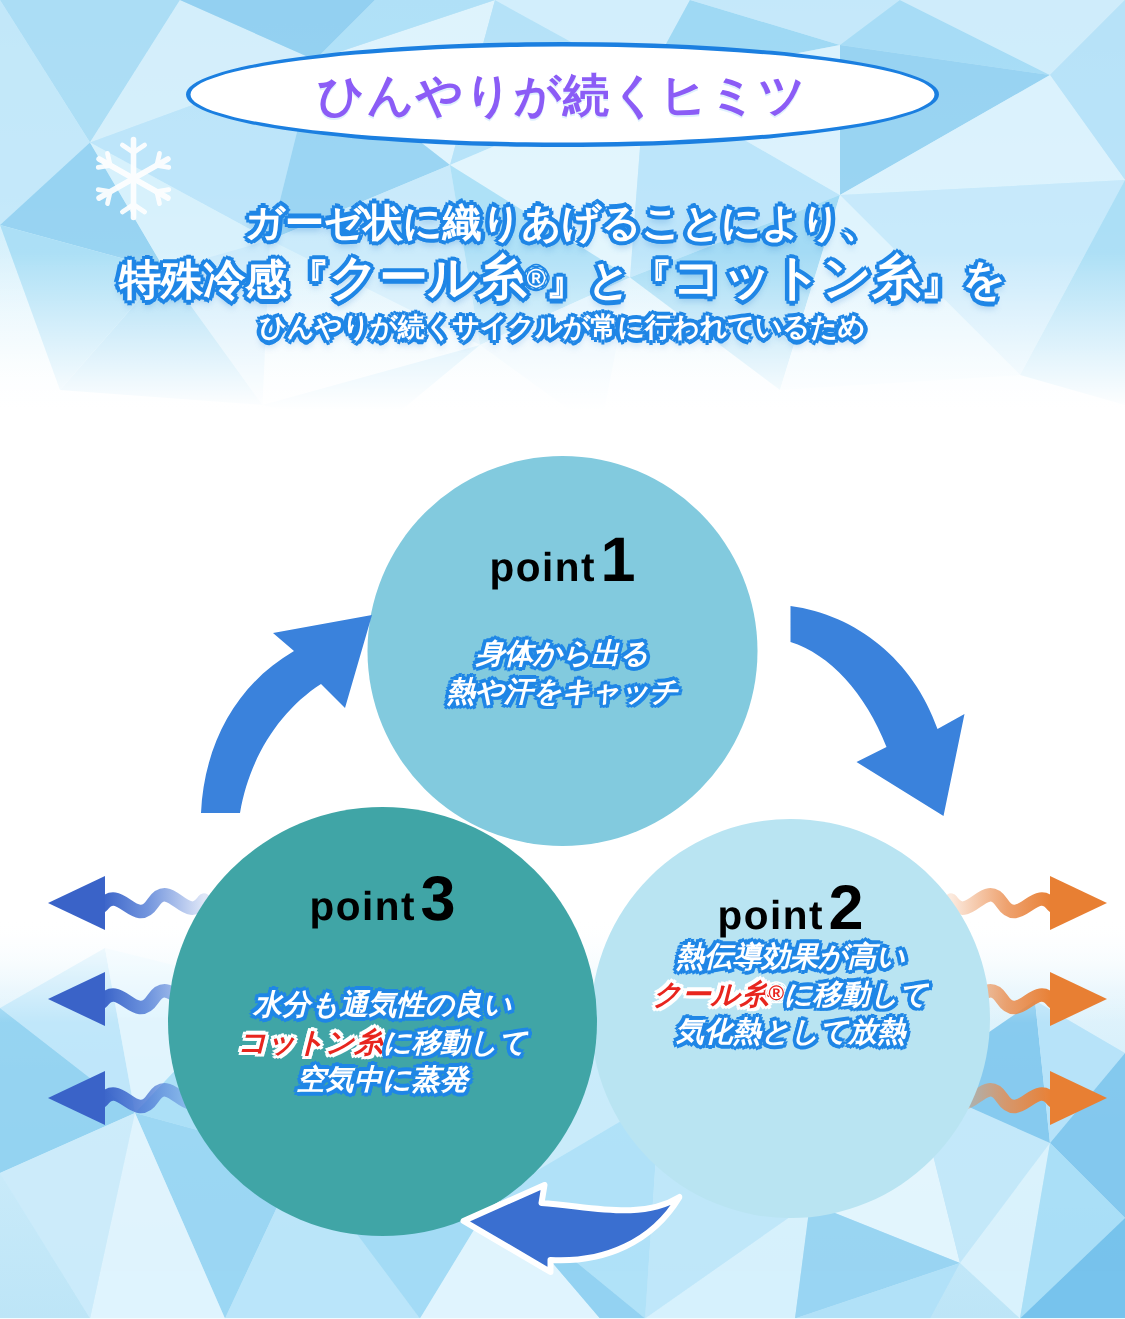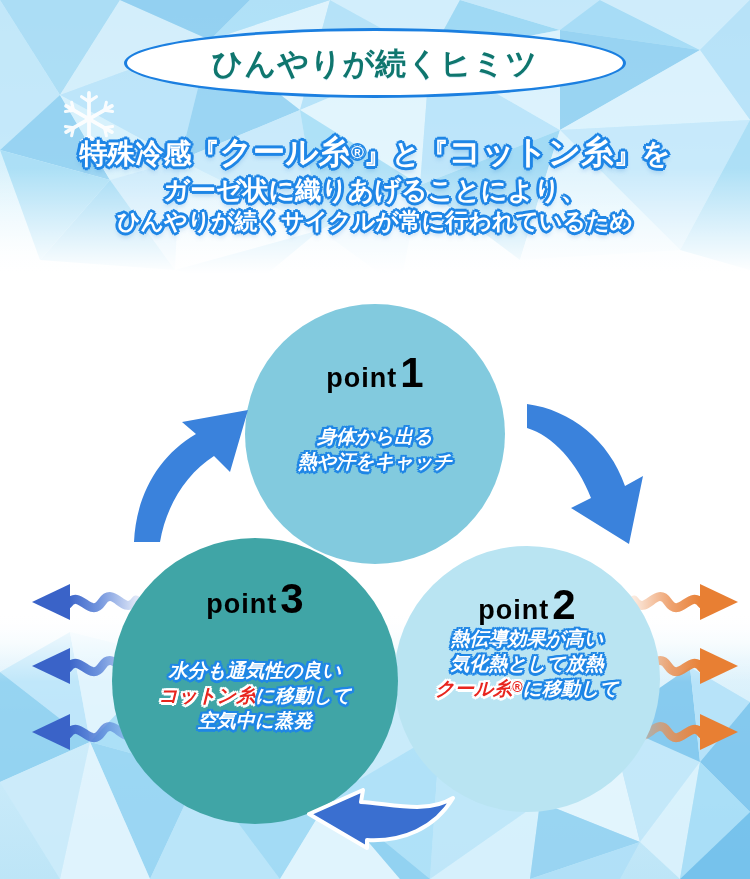--- a/index.html
+++ b/index.html
@@ -64,21 +64,21 @@
     -webkit-text-stroke:0px;
     text-shadow:
       -2px -2px 0 #1f86e6, 2px -2px 0 #1f86e6,
       -2px  2px 0 #1f86e6, 2px  2px 0 #1f86e6,
       -3px  0   0 #1f86e6, 3px  0   0 #1f86e6,
        0   -3px 0 #1f86e6, 0    3px 0 #1f86e6,
        0    4px 5px rgba(20,110,200,.35);
   }
   .sub-line.l1{font-size:28px;}
   .sub-line.l2{font-size:26px;}
-  .sub-line.l3{font-size:23px;}
+  .sub-line.l3{font-size:18px;}
   .sub-line .big{font-size:1.16em;}
   .sub-line .reg{font-size:.62em;vertical-align:.28em;}
 
   
   .pcircle{
     position:absolute;border-radius:50%;
     display:flex;flex-direction:column;align-items:center;
   }
   #point-1{left:245px;top:304px;width:260px;height:260px;background:#82cade;z-index:3;}
   #point-2{left:394px;top:546px;width:266px;height:266px;background:#b9e4f2;z-index:2;}
@@ -233,28 +233,28 @@
           <line x1="75" y1="64" x2="78" y2="77"></line>
         <line x1="25" y1="64" x2="12" y2="62"></line>
           <line x1="25" y1="64" x2="22" y2="77"></line>
         <line x1="75" y1="36" x2="88" y2="38"></line>
           <line x1="75" y1="36" x2="78" y2="23"></line>
       </g>
     </g>
   </svg>
 
   <div id="title-badge" style="border-color: rgb(27, 127, 224);">
-    <span id="title-text" style="color: #0f766e; text-align: right;">ひんやりが続くヒミツ</span>
+    <span id="title-text" style="color: #8b5cf6; text-align: right;">ひんやりが続くヒミツ</span>
   </div>
 
   <div id="subtitle">
+    <div class="sub-line l2">ガーゼ状に織りあげることにより、</div>
     <div class="sub-line l1">
       <span>特殊冷感『</span><span class="big">クール糸</span><span class="reg">®</span><span>』と『</span><span class="big">コットン糸</span><span>』を</span>
     </div>
-    <div class="sub-line l2">ガーゼ状に織りあげることにより、</div>
     <div class="sub-line l3">ひんやりが続くサイクルが常に行われているため</div>
   </div>
 
   <div class="pcircle" id="point-1" style="background: rgb(130, 202, 222);">
     <div class="plabel">
       <span class="word">point</span>
       <span class="num">1</span>
     </div>
     <div class="ptext">
         <div class="ln"><span>身体から出る</span></div>
@@ -262,22 +262,22 @@
       </div>
   </div>
 
   <div class="pcircle" id="point-2" style="background: rgb(185, 228, 242);">
     <div class="plabel">
       <span class="word">point</span>
       <span class="num">2</span>
     </div>
     <div class="ptext">
         <div class="ln"><span>熱伝導効果が高い</span></div>
+        <div class="ln"><span class="hl">クール糸</span><span class="hl reg">®</span><span>に移動して</span></div>
         <div class="ln"><span>気化熱として放熱</span></div>
-        <div class="ln"><span class="hl">クール糸</span><span class="hl reg">®</span><span>に移動して</span></div>
       </div>
   </div>
 
   <div class="pcircle" id="point-3" style="background: rgb(64, 165, 166);">
     <div class="plabel">
       <span class="word">point</span>
       <span class="num">3</span>
     </div>
     <div class="ptext">
         <div class="ln"><span>水分も通気性の良い</span></div>

